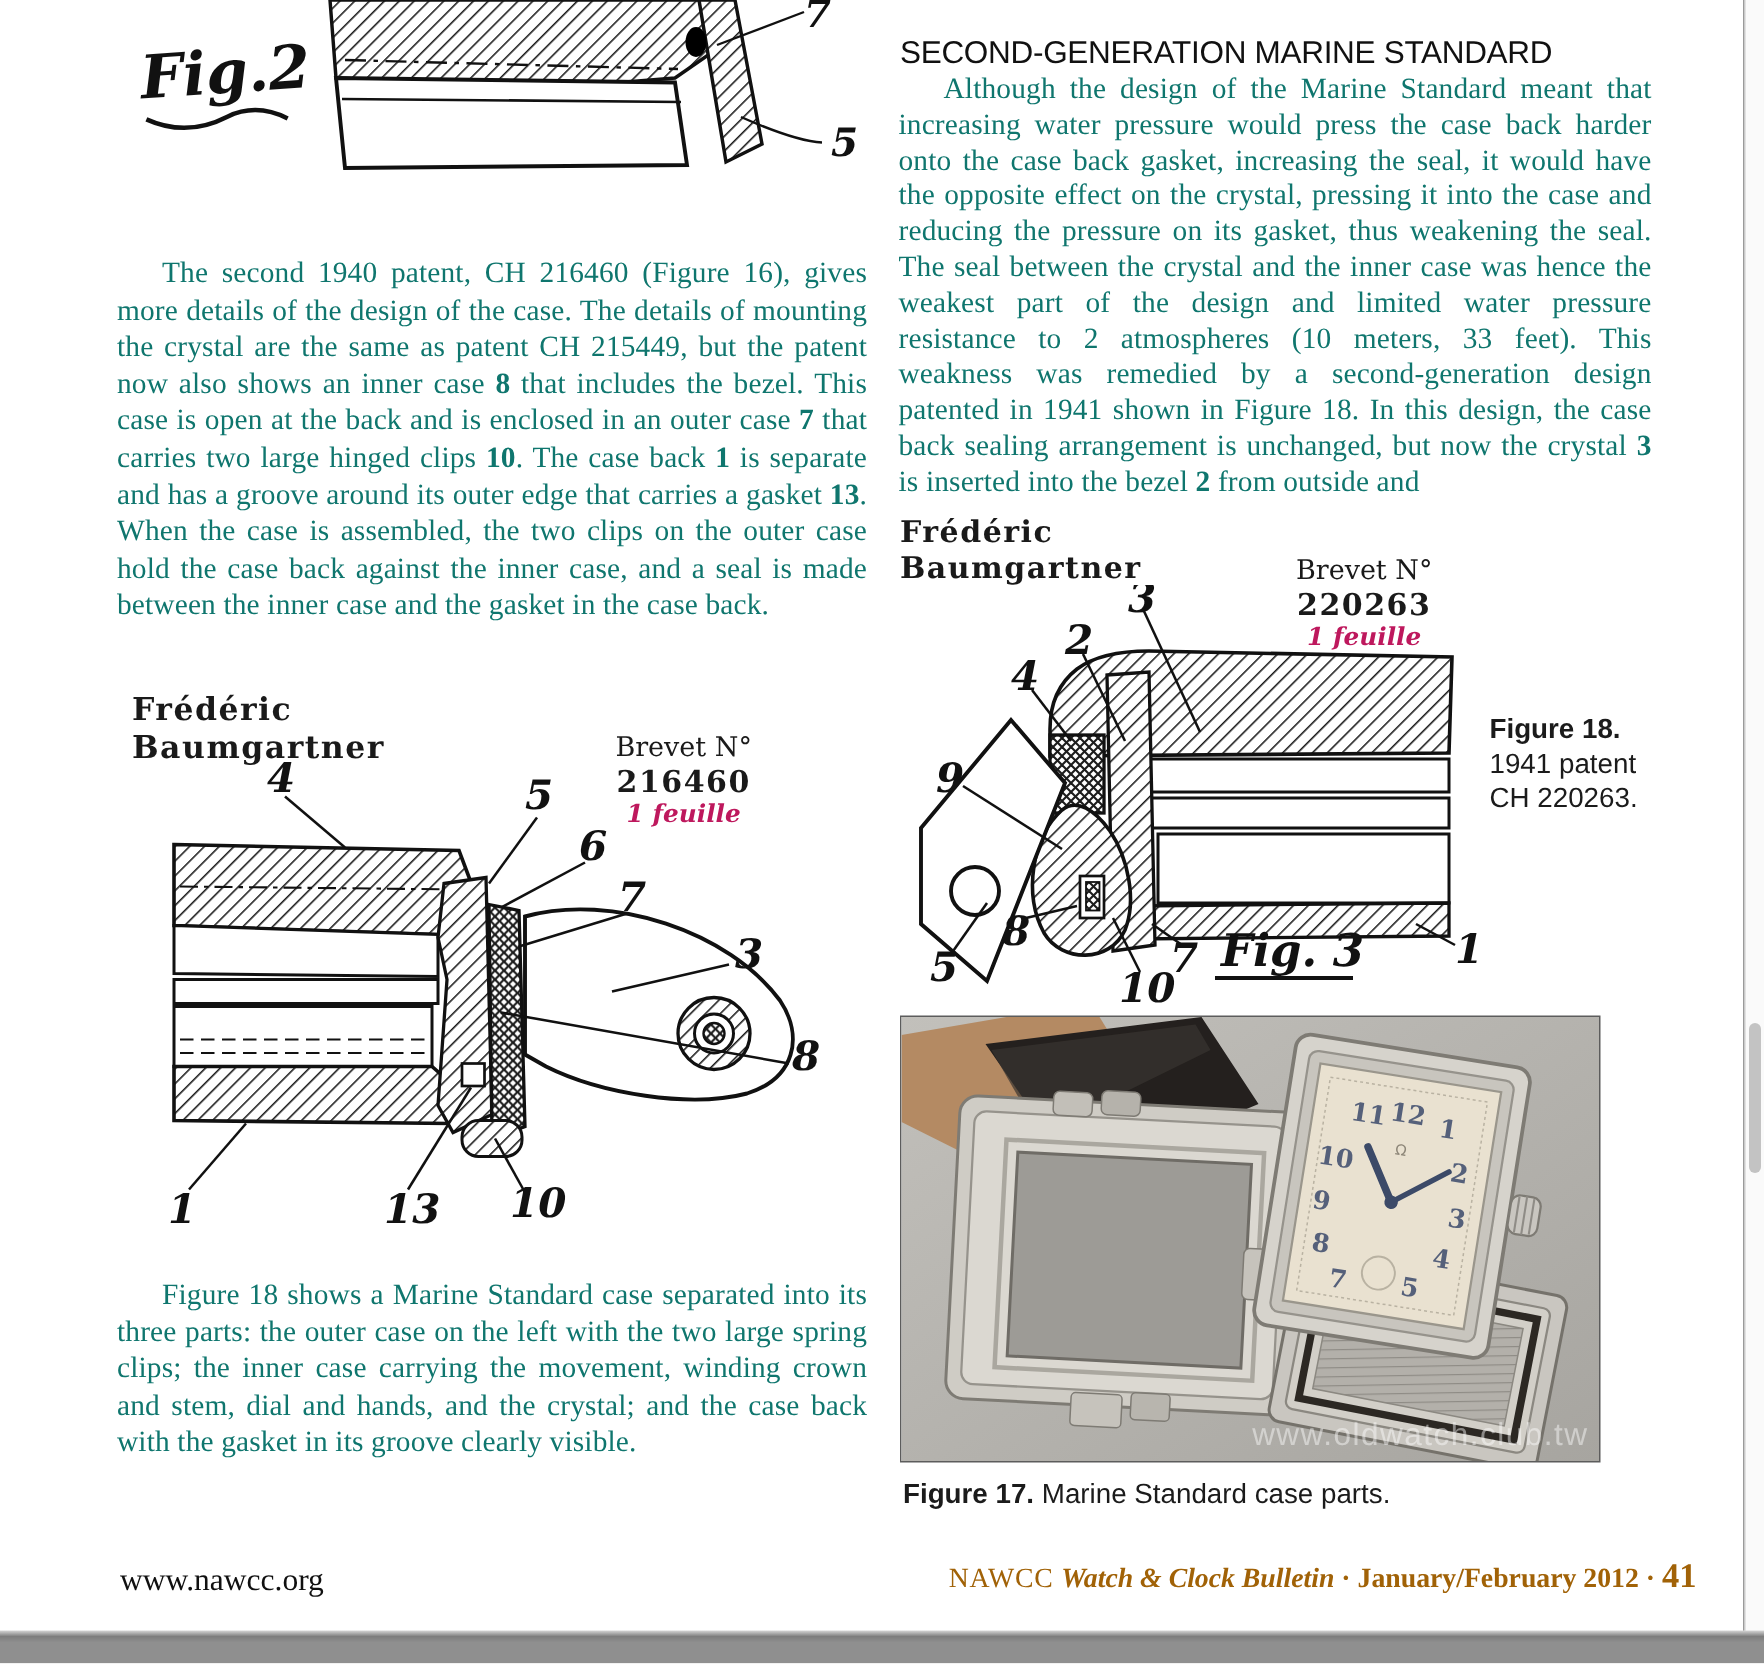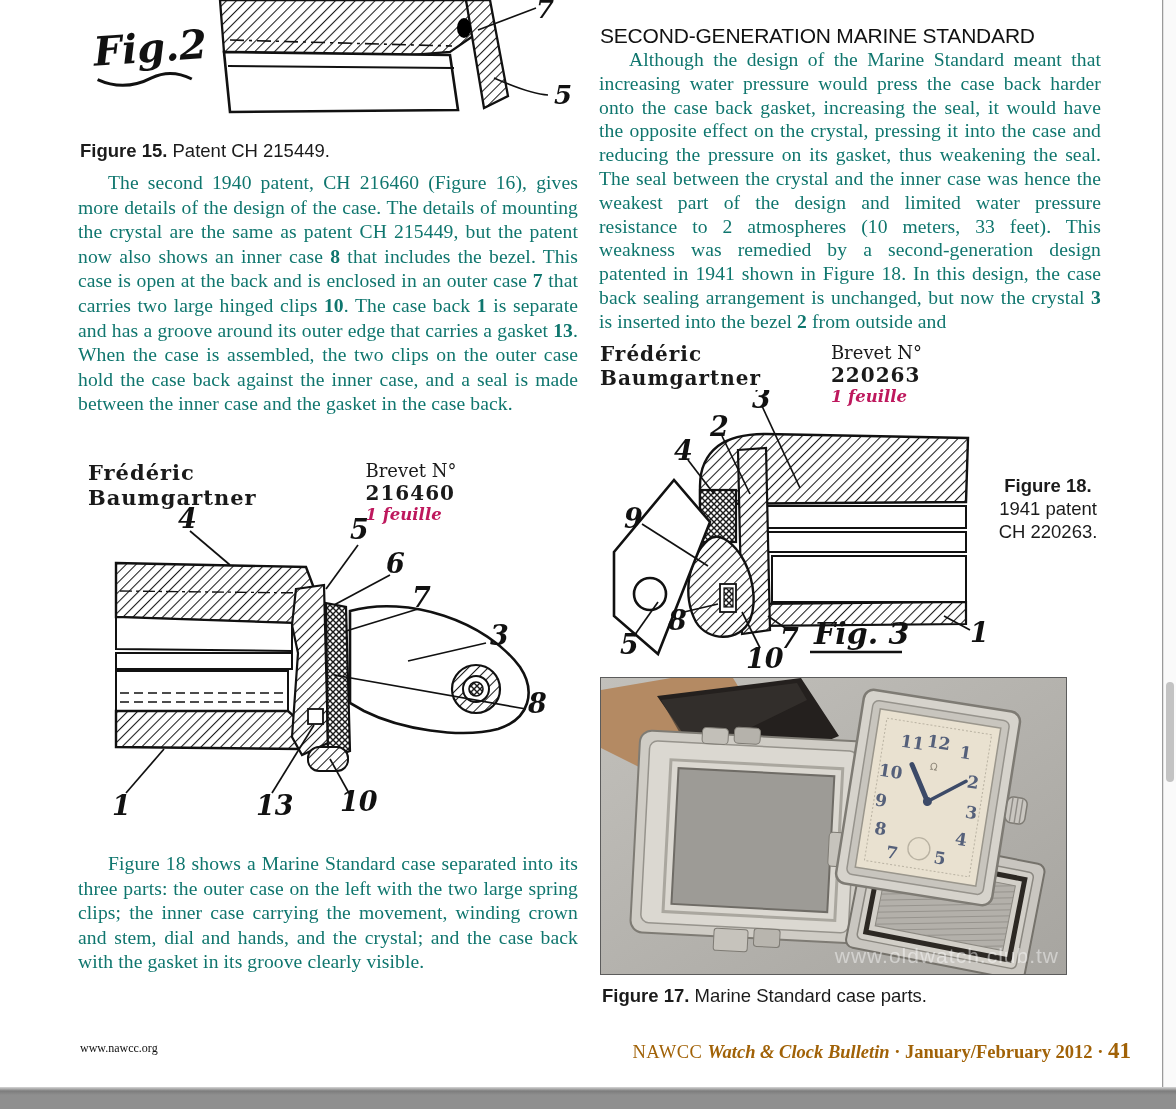--- a/index.html
+++ b/index.html
@@ -13,27 +13,27 @@
   
   .cap{position:absolute;font-family:"Liberation Sans",sans-serif;font-size:18.5px;color:#1b1b1b;}
   .cap b{font-weight:bold;}
   
   .heading{position:absolute;font-family:"Liberation Sans",sans-serif;font-weight:normal;
            font-size:21px;letter-spacing:-0.2px;color:#111;}
   
   .pat-header{position:absolute;display:flex;justify-content:space-between;align-items:flex-start;}
   .pat-author{font-family:"DejaVu Serif",serif;font-weight:bold;font-size:21px;
               letter-spacing:1px;color:#1a1a1a;}
-  .pat-right{text-align:left;}
+  .pat-right{text-align:center;margin-top:28px;}
   .pat-brevet{font-family:"DejaVu Serif",serif;font-size:18px;color:#1a1a1a;}
   .pat-num{font-family:"DejaVu Serif",serif;font-weight:bold;font-size:20px;color:#1a1a1a;letter-spacing:1px;}
   .pat-sheet{font-family:"DejaVu Serif",serif;font-style:italic;font-weight:bold;font-size:16.5px;
              color:#be185d;margin-top:2px;}
   
-  .footer-url{position:absolute;font-size:12px;color:#101010;}
+  .footer-url{position:absolute;font-size:21px;color:#101010;}
   .footer-journal{position:absolute;font-size:18.5px;color:#a16207;white-space:nowrap;text-align:right;}
   .footer-journal .jn{letter-spacing:0.5px;}
   .footer-journal .jt{font-weight:bold;font-style:italic;}
   .footer-journal .ji{font-weight:bold;}
   .footer-journal .jp{font-weight:bold;font-size:23px;}
   
   .photo-frame{position:absolute;border:1px solid #5c5c5c;}
   
   .scroll-track{position:absolute;background:#fafafa;border-left:1px solid #9a9a9a;
                 box-shadow:inset 1px 0 0 #e2e2e2;}
@@ -66,23 +66,20 @@
       <path d="M416,78 Q452,94 470,95" fill="none" stroke="#111" stroke-width="1.6"></path>
     </g>
     <text class="plabel" x="458" y="18" font-size="26" fill="#111">7</text>
     <text class="plabel" x="476" y="104" font-size="26" fill="#111">5</text>
     <g transform="rotate(-4 70 55)">
       <text class="plabel" x="16" y="62" font-size="40" fill="#111">Fig.2</text>
       <path d="M18,76 Q44,90 72,78 Q92,70 112,82" fill="none" stroke="#111" stroke-width="3"></path>
     </g>
   </svg>
 
-  <div class="cap" style="left:80px;top:140px;">
-    <b>Figure 15.</b><span> Patent CH 215449.</span>
-  </div>
 
   <p class="para" style="left:78px;top:171px;width:500px;margin:0;">
     <span class="ind"></span><span>The second 1940 patent, CH 216460 (Figure 16), gives more details of the design of the case. The details of mounting the crystal are the same as patent CH 215449, but the patent now also shows an inner case </span><b>8</b><span> that includes the bezel. This case is open at the back and is enclosed in an outer case </span><b>7</b><span> that carries two large hinged clips </span><b>10</b><span>. The case back </span><b>1</b><span> is separate and has a groove around its outer edge that carries a gasket </span><b>13</b><span>. When the case is assembled, the two clips on the outer case hold the case back against the inner case, and a seal is made between the inner case and the gasket in the case back.</span>
   </p>
 
   <div class="pat-header" style="left:88px;top:460px;width:458px;">
     <span class="pat-author">Frédéric Baumgartner</span>
     <span class="pat-right">
       <span class="pat-brevet">Brevet N°</span>
       <span class="pat-num">216460</span><br>
@@ -229,21 +226,21 @@
       <text x="146" y="278">10</text>
       <text x="180" y="258">7</text>
       <text x="370" y="252">1</text>
     </g>
     <g>
       <text class="plabel" x="214" y="254" font-size="30" fill="#111">Fig. 3</text>
       <line x1="210" y1="262" x2="302" y2="262" stroke="#111" stroke-width="2.6"></line>
     </g>
   </svg>
 
-  <div class="cap" style="left:993px;top:474px;width:110px;line-height:23px;text-align:center;">
+  <div class="cap" style="left:993px;top:474px;width:110px;line-height:23px;">
     <b>Figure 18.</b><br>
     <span>1941 patent</span><br>
     <span>CH 220263.</span>
   </div>
 
   <div class="photo-frame" style="left:600px;top:677px;width:465px;height:296px;">
     <svg width="465" height="296" viewBox="0 0 465 296">
       <defs>
         <linearGradient id="bgG" x1="0" y1="0" x2="1" y2="1">
           <stop offset="0" stop-color="#c2c0bb"></stop>

